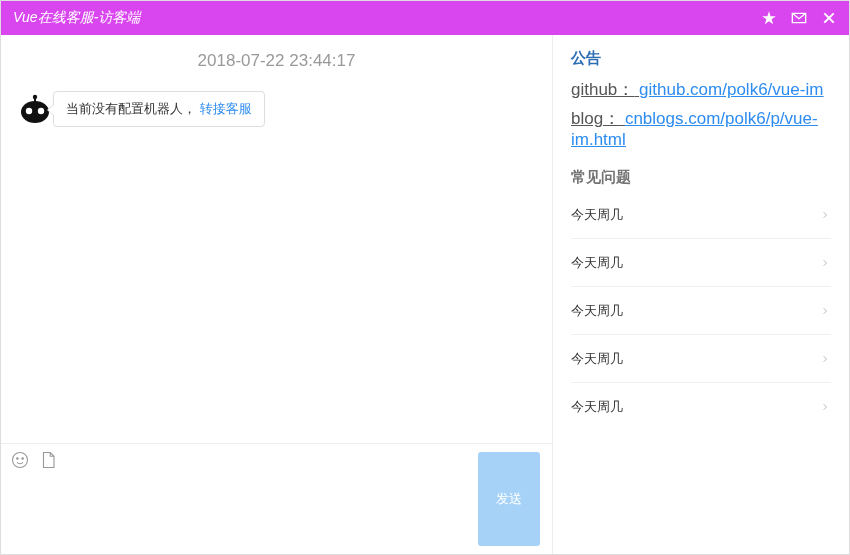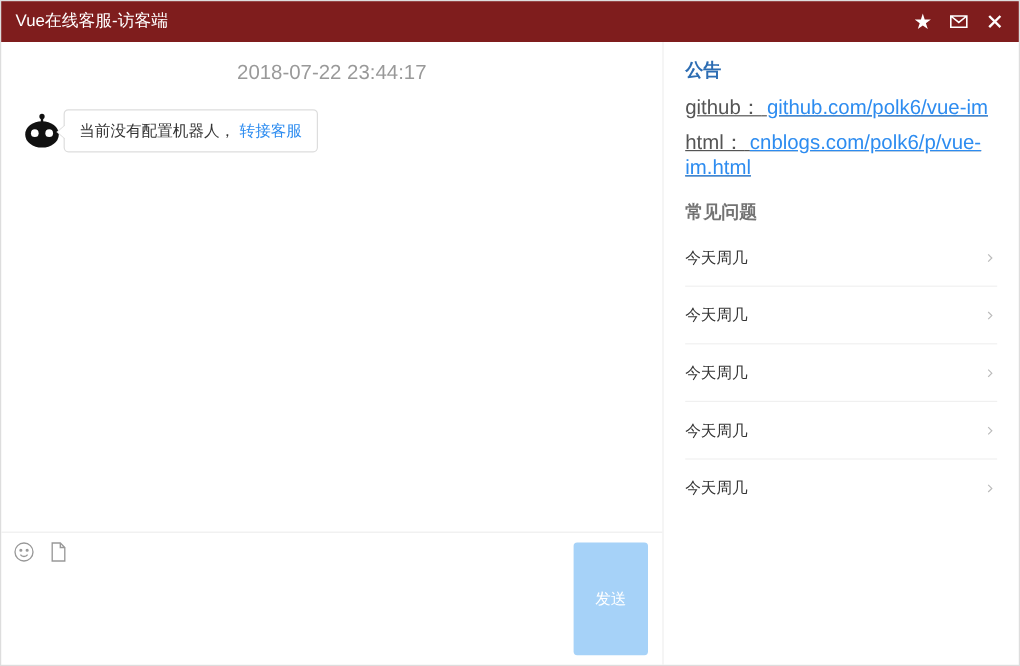--- a/index.html
+++ b/index.html
@@ -1,19 +1,19 @@
 <!DOCTYPE html>
 <html><head>
   <meta charset="utf-8">
   <style>
     * { margin: 0; padding: 0; box-sizing: border-box; }
     body { font-family: "Microsoft YaHei", Arial, sans-serif; font-size: 13px; background: #fff; }
     .app { width: 850px; height: 555px; display: flex; flex-direction: column; border: 1px solid #ddd; }
     
-    .header { background: #7f1d1d; color: #fff; height: 34px; display: flex; align-items: center; padding: 0 12px; }
+    .header { background: #d946ef; color: #fff; height: 34px; display: flex; align-items: center; padding: 0 12px; font-style: italic; }
     .header-title { flex: 1; font-size: 14px; font-weight: normal; }
     .header-icons { display: flex; gap: 14px; align-items: center; }
     .header-icon { width: 16px; height: 16px; cursor: pointer; fill: #fff; }
     
     .body { flex: 1; display: flex; overflow: hidden; }
     
     .chat-panel { flex: 1; display: flex; flex-direction: column; border-right: 1px solid #eee; }
     .chat-area { flex: 1; padding: 16px; overflow-y: auto; }
     .timestamp { text-align: center; color: #999; font-size: 17px; margin-bottom: 20px; }
     .msg-row { display: flex; align-items: flex-start; gap: 0; margin-bottom: 12px; }
@@ -98,21 +98,21 @@
       </div>
     </div>
 
     <div class="side-panel">
       <div class="section-title">公告</div>
       <div class="anno-line">
         <span>github：</span>
         <a class="anno-link">github.com/polk6/vue-im</a>
       </div>
       <div class="anno-line">
-        <span>html：</span>
+        <span>blog：</span>
         <a class="anno-link">cnblogs.com/polk6/p/vue-im.html</a>
       </div>
 
       <div class="faq-title">常见问题</div>
       <div>
         <div class="faq-item">
           <span>今天周几</span>
           <svg class="chevron" viewBox="0 0 24 24">
               <path d="M9 6l6 6-6 6"></path>
             </svg>

